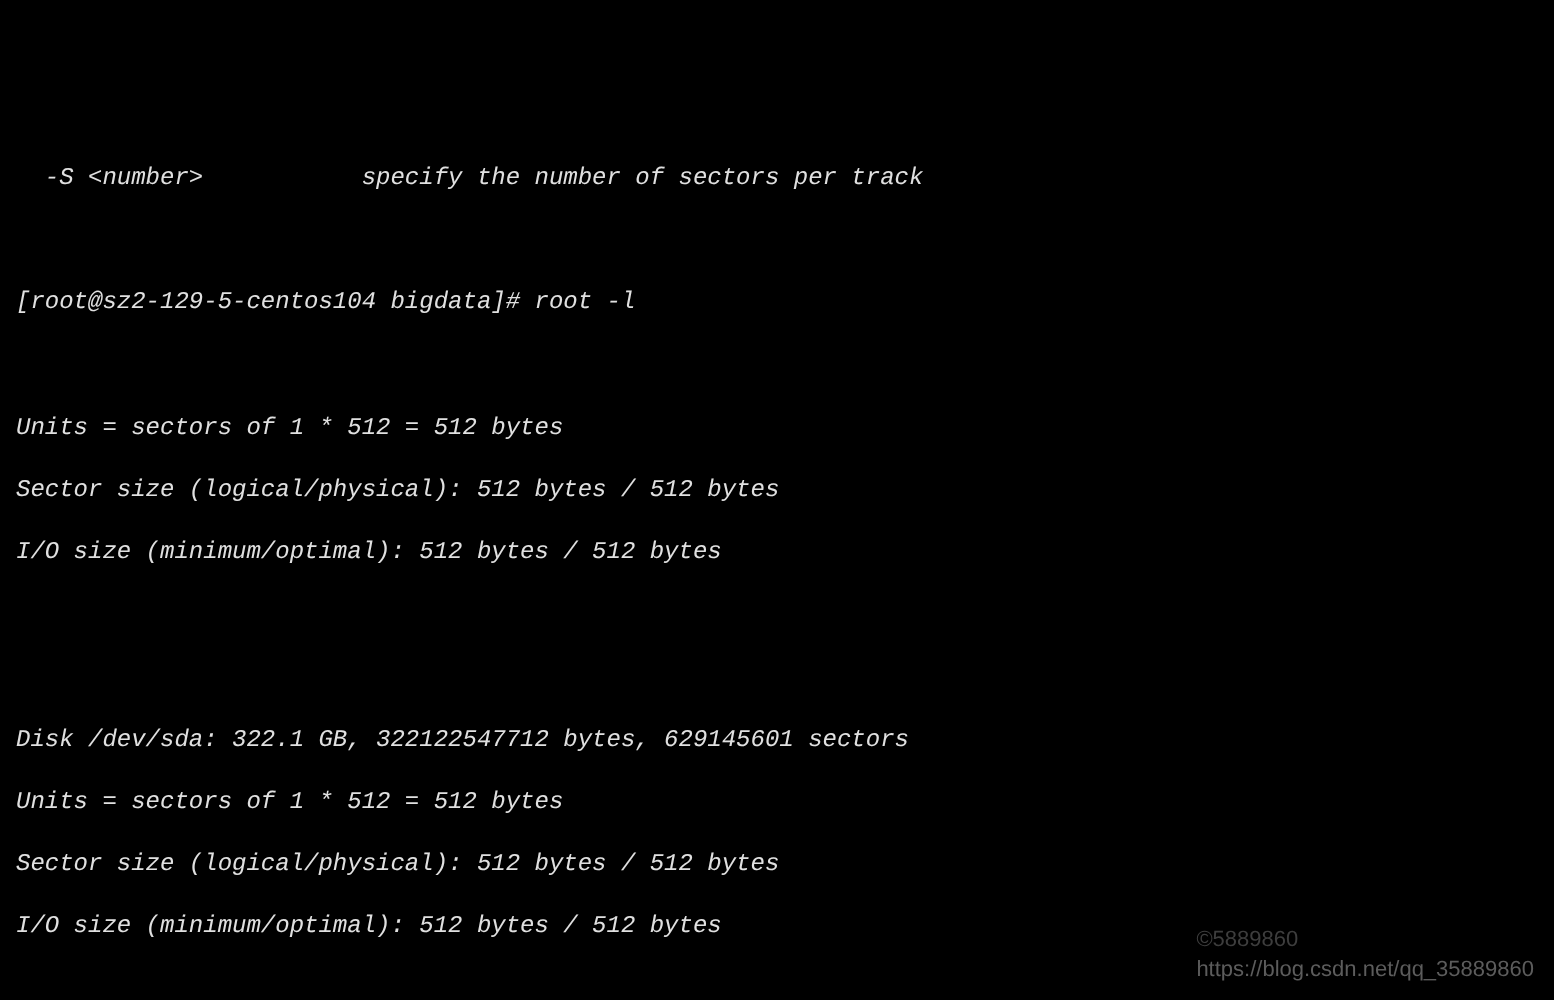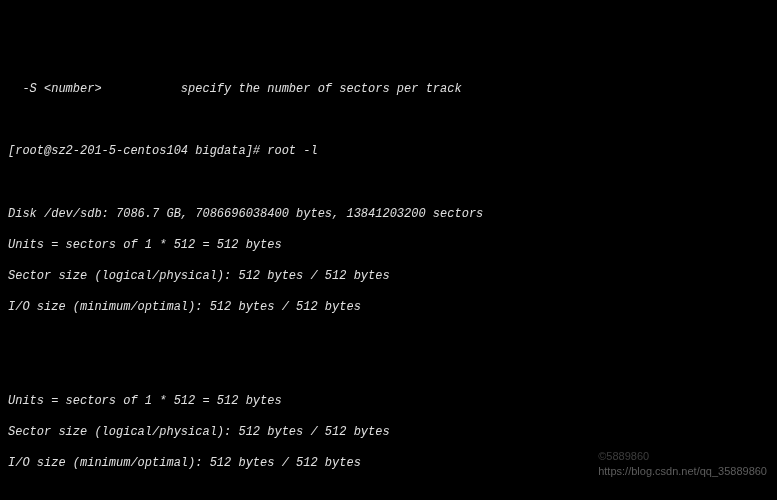--- a/index.html
+++ b/index.html
@@ -20,48 +20,48 @@
       position: relative;
       white-space: pre;
     }
     .line {
       display: block;
       min-height: 1.3em;
       font-style: italic;
     }
     .watermark {
       position: absolute;
-      bottom: 22px;
+      bottom: 8px;
       right: 10px;
       color: #999;
       font-size: 11px;
       font-family: Arial, sans-serif;
       opacity: 0.6;
       pointer-events: none;
     }
     .wm-gray {
       color: #666;
     }
   </style>
 </head>
 <body>
 
 
 
 <div>
 <span class="line">  -S &lt;number&gt;           specify the number of sectors per track</span>
 <span class="line"> </span>
-<span class="line"><span>[root@sz2-201-5-centos104 bigdata]# </span><span>root -l</span></span>
+<span class="line"><span>[root@sz2-129-5-centos104 bigdata]# </span><span>root -l</span></span>
 <span class="line"> </span>
-<span class="line">Disk /dev/sdb: 7086.7 GB, 7086696038400 bytes, 13841203200 sectors</span>
 <span class="line">Units = sectors of 1 * 512 = 512 bytes</span>
 <span class="line">Sector size (logical/physical): 512 bytes / 512 bytes</span>
 <span class="line">I/O size (minimum/optimal): 512 bytes / 512 bytes</span>
 <span class="line"> </span>
 <span class="line"> </span>
+<span class="line">Disk /dev/sda: 322.1 GB, 322122547712 bytes, 629145601 sectors</span>
 <span class="line">Units = sectors of 1 * 512 = 512 bytes</span>
 <span class="line">Sector size (logical/physical): 512 bytes / 512 bytes</span>
 <span class="line">I/O size (minimum/optimal): 512 bytes / 512 bytes</span>
 
 
 
 
 
 
 

